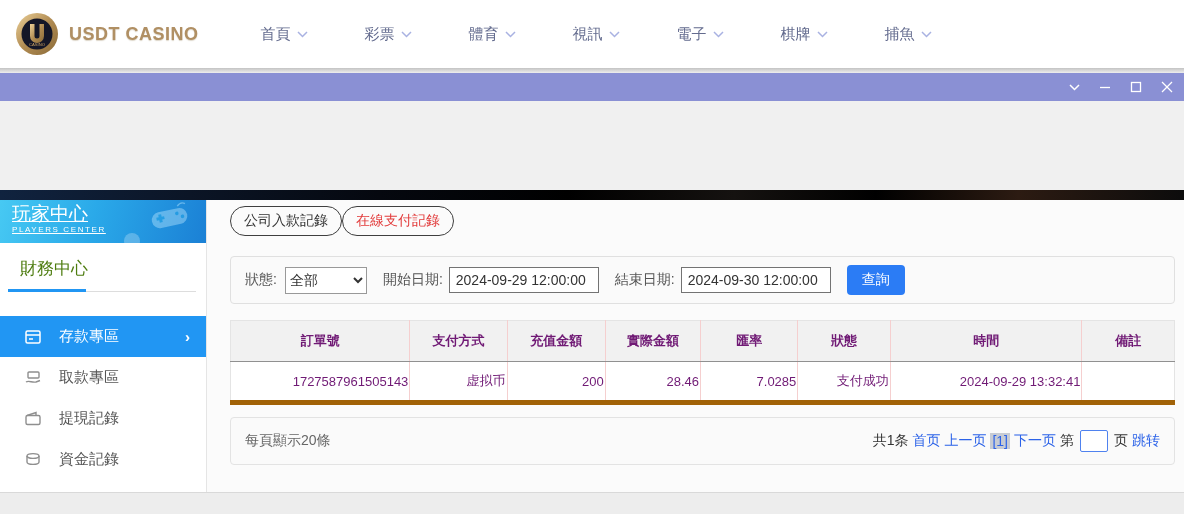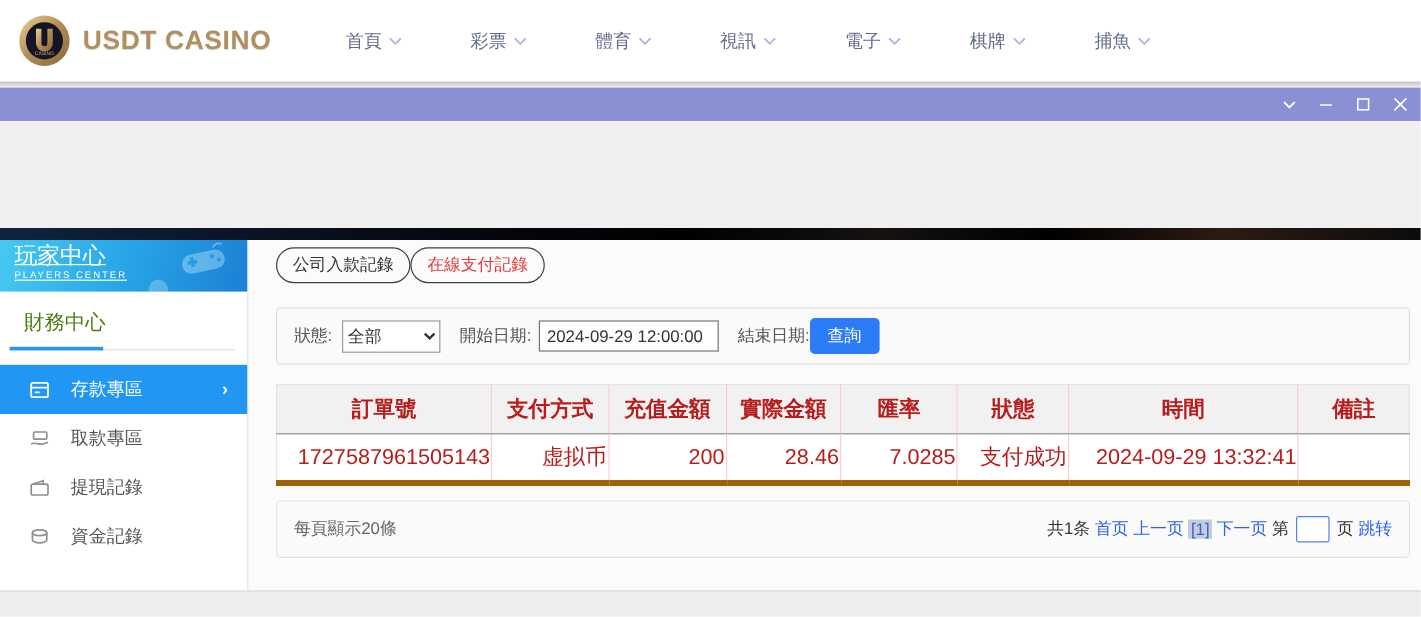--- a/index.html
+++ b/index.html
@@ -5,21 +5,21 @@
   * { box-sizing: border-box; }
   html,body { margin:0; padding:0; }
   body {
     width:1184px; height:514px; overflow:hidden;
     font-family:"Liberation Sans","DejaVu Sans",sans-serif;
     background:#ffffff;
   }
   
   .topnav { height:68px; display:flex; align-items:center; background:#fff; }
   .brand { display:flex; align-items:center; gap:9px; margin-left:14px; }
-  .brand-text { font-size:22px; font-weight:bold; color:#b08f63; letter-spacing:.5px; text-shadow:0 1px 1px rgba(120,90,40,.25); }
+  .brand-text { font-size:18px; font-weight:bold; color:#b08f63; letter-spacing:.5px; text-shadow:0 1px 1px rgba(120,90,40,.25); }
   .mainnav { display:flex; gap:57px; margin-left:62px; }
   .nav-item { display:flex; align-items:center; gap:6px; font-size:15px; color:#636b8e; cursor:pointer; }
   .nav-item .icon { display:flex; color:#a9b2e2; }
   .nav-sep { height:5px; background:linear-gradient(#c3c3c3,#eeeeee); }
   
   .titlebar { height:28px; background:#8a90d4; display:flex; justify-content:flex-end; align-items:center; gap:15px; padding-right:9px; }
   .win-btn { width:16px; height:16px; display:flex; align-items:center; justify-content:center; color:#fff; cursor:pointer; background:none; border:none; padding:0; }
   .gray-zone { height:89px; background:#f0f0f0; }
   .banner-strip { height:10px; background:linear-gradient(90deg,#10233f 0%,#0b1526 16%,#05080f 32%,#000 48%,#151210 62%,#000 74%,#2c1b12 86%,#0c0c0c 100%); }
   
@@ -28,38 +28,38 @@
   .sb-header { height:43px; position:relative; overflow:hidden; color:#fff; padding:3px 0 0 12px;
     background:linear-gradient(105deg,#47c9f3 0%,#2aa9e9 45%,#1b80d5 100%);text-decoration:underline; }
   .sb-title { font-size:19px; line-height:22px; }
   .sb-sub { font-size:8px; letter-spacing:1.6px; }
   .sb-gamepad { position:absolute; right:16px; top:4px; opacity:.55; transform:rotate(-12deg); color:#bfeaff; }
   .sb-bubble { position:absolute; right:66px; bottom:-6px; width:16px; height:16px; border-radius:50%; background:rgba(255,255,255,.25); }
   .sb-section { padding:14px 10px 0 8px; }
   .sb-section-title { font-size:17px; color:#4d7c0f;margin-left:12px; }
   .sb-underline { margin-top:9px; height:3px; border-bottom:1px solid #ddd; position:relative; }
   .sb-underline::before { content:""; position:absolute; left:0; top:0; width:78px; height:3px; background:#2196f3; }
-  .sb-menu { list-style:none; margin:12px 0 0; padding:0; }
+  .sb-menu { list-style:none; margin:24px 0 0; padding:0; }
   .sb-item { height:41px; display:flex; align-items:center; padding:0 16px 0 24px; font-size:15px; color:#555; cursor:pointer; }
   .sb-item .icon { width:18px; height:18px; margin-right:17px; color:#8f8f8f; display:flex; }
   .sb-item.active { background:#2196f3; color:#fff; }
   .sb-item.active .icon { color:#fff; }
   .sb-item .chev { margin-left:auto; font-size:15px; font-weight:bold; }
   
   .main { flex:1; padding:6px 9px 0 23px; }
   .tabs { display:flex; }
   .tab { border:1px solid #3f3f3f; border-radius:16px; padding:5px 13px; font-size:14px; background:transparent; color:#333; cursor:pointer; font-family:inherit; }
   .tab.active { color:#e23b3b; }
   .filter-panel { margin-top:20px; height:48px; border:1px solid #e0e0e0; border-radius:4px; background:#fafafa;
     display:flex; align-items:center; padding:0 14px; font-size:14px; color:#555; }
   .status-select { height:27px; width:82px; margin:0 16px 0 8px; border:1px solid #999; font-size:14px; color:#333; background:#fff; font-family:inherit; }
   .date-input { height:26px; width:150px; border:1px solid #737373; font-size:14px; color:#333; padding:0 6px; margin:0 16px 0 6px; font-family:inherit; }
   .query-btn { background:#2b7cf5; color:#fff; border:none; border-radius:4px; height:30px; padding:0 15px; font-size:14px; cursor:pointer; font-family:inherit; }
   
-  .records { margin-top:16px; width:100%; border-collapse:collapse; background:#fff; font-size:18px; color:#b91c1c;
+  .records { margin-top:16px; width:100%; border-collapse:collapse; background:#fff; font-size:13px; color:#701a75;
     border:1px solid #e4e4e4; border-bottom-color:#ccd6dd; }
   .records th { font-weight:bold; background:#f1f1f1; height:41px; border-bottom:1px solid #909090; }
   .records td { height:41px; text-align:right; border-bottom:5px solid #a16207; }
   .records th + th, .records td + td { border-left:1px solid #f5cfcf; }
   .records th:nth-child(1){width:19%} .records th:nth-child(2){width:10.3%}
   .records th:nth-child(3){width:10.4%} .records th:nth-child(4){width:10.1%}
   .records th:nth-child(5){width:10.3%} .records th:nth-child(6){width:9.8%}
   .records th:nth-child(7){width:20.3%} .records th:nth-child(8){width:9.8%}
   
   .pager-panel { margin-top:12px; height:48px; border:1px solid #e3e3e3; border-radius:4px; background:#fafafa;
@@ -257,20 +257,21 @@
         <button class="tab">公司入款記錄</button>
         <button class="tab active">在線支付記錄</button>
       </div>
 
     <div class="filter-panel">
       <span>狀態:</span>
       <select class="status-select"><option value="全部" selected="">全部</option></select>
       <span>開始日期:</span>
       <input class="date-input" type="text" value="2024-09-29 12:00:00" style="">
       <span>結束日期:</span>
+      <input class="date-input" type="text" value="2024-09-30 12:00:00" style="">
       <button class="query-btn">查詢</button>
     </div>
 
     <table class="records">
       <thead>
           <tr>
             <th>訂單號</th>
             <th>支付方式</th>
             <th>充值金額</th>
             <th>實際金額</th>

